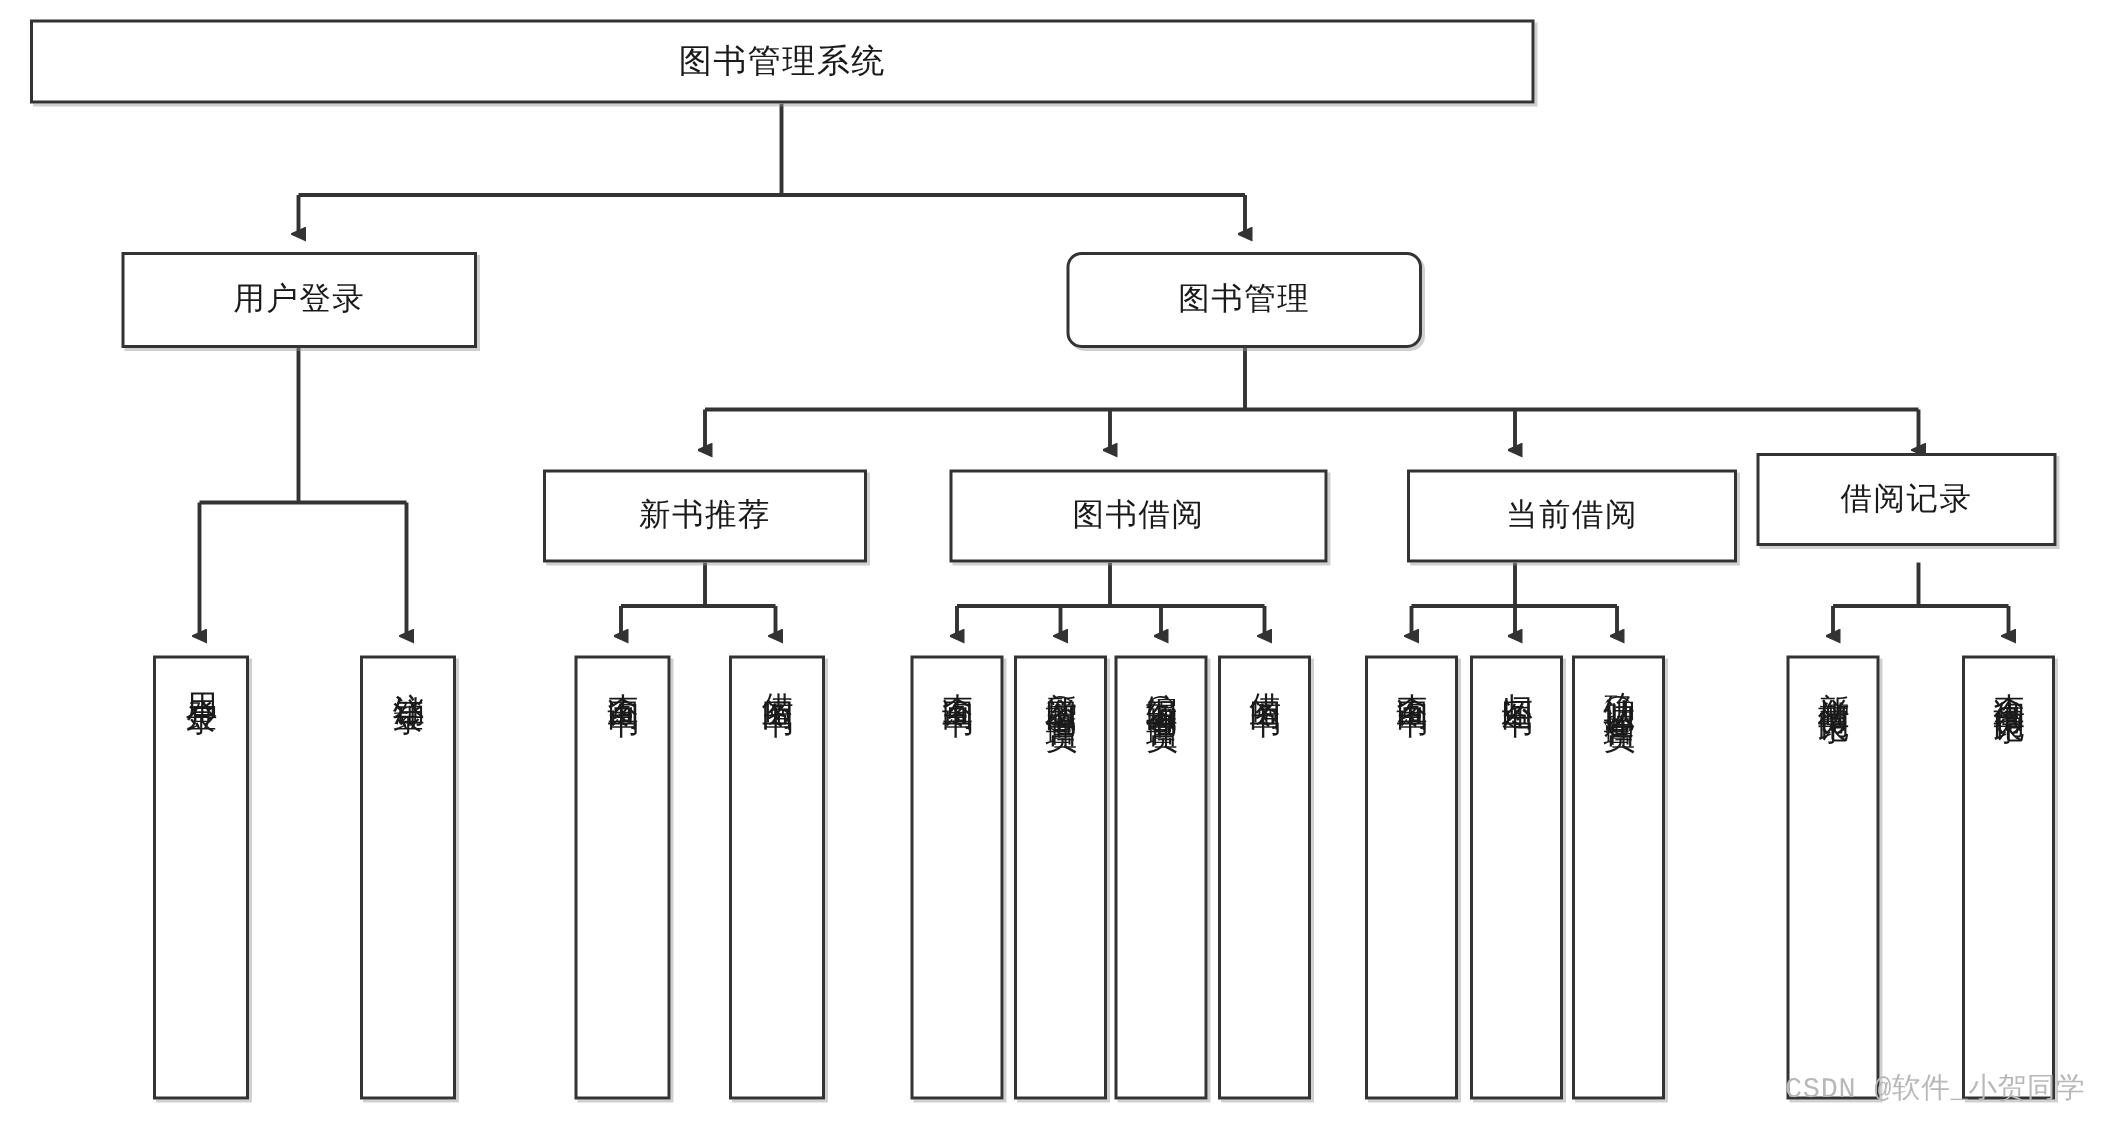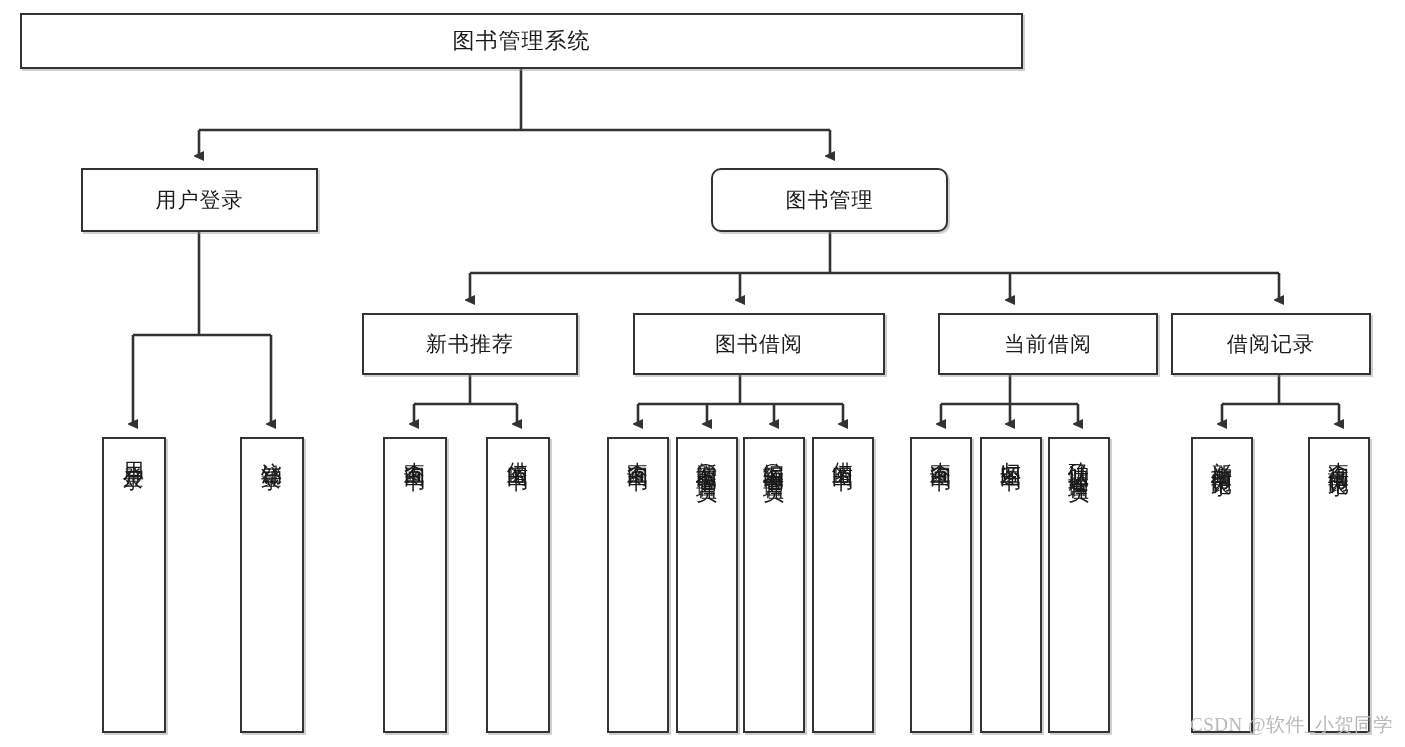--- a/index.html
+++ b/index.html
@@ -72,21 +72,21 @@
   }
   .watermark {
     position: absolute;
     left: 1190px;
     top: 712px;
     font-size: 19px;
     color: #b8b8b8;
     white-space: nowrap;
     letter-spacing: 0.5px;
     pointer-events: none;
-    font-family: Liberation Serif, serif;
+    font-family: Liberation Mono, monospace;
   }
 </style>
 </head>
 <body>
 
 <div id="diagram-canvas">
 
   <svg id="edge-layer" viewBox="0 0 1405 747" xmlns="http://www.w3.org/2000/svg">
     <defs>
       <marker id="arrowhead" markerWidth="10" markerHeight="10" refX="5" refY="5" orient="auto" markerUnits="userSpaceOnUse">
@@ -150,21 +150,21 @@
 
   <div class="node h" style="left:362px; top:313px; width:216px; height:62px;">
     <span class="node-label">新书推荐</span>
   </div>
   <div class="node h" style="left:633px; top:313px; width:252px; height:62px;">
     <span class="node-label">图书借阅</span>
   </div>
   <div class="node h" style="left:903px; top:313px; width:220px; height:62px;margin-left:35px;">
     <span class="node-label">当前借阅</span>
   </div>
-  <div class="node h" style="left:1171px; top:313px; width:200px; height:62px;">
+  <div class="node h" style="left:1171px; top:302px; width:200px; height:62px;">
     <span class="node-label">借阅记录</span>
   </div>
 
   <div class="node v" style="left:102px; top:437px; width:64px; height:296px;">
     <span class="node-label">用户登录</span>
   </div>
   <div class="node v" style="left:240px; top:437px; width:64px; height:296px;">
     <span class="node-label">注销登录</span>
   </div>
 

